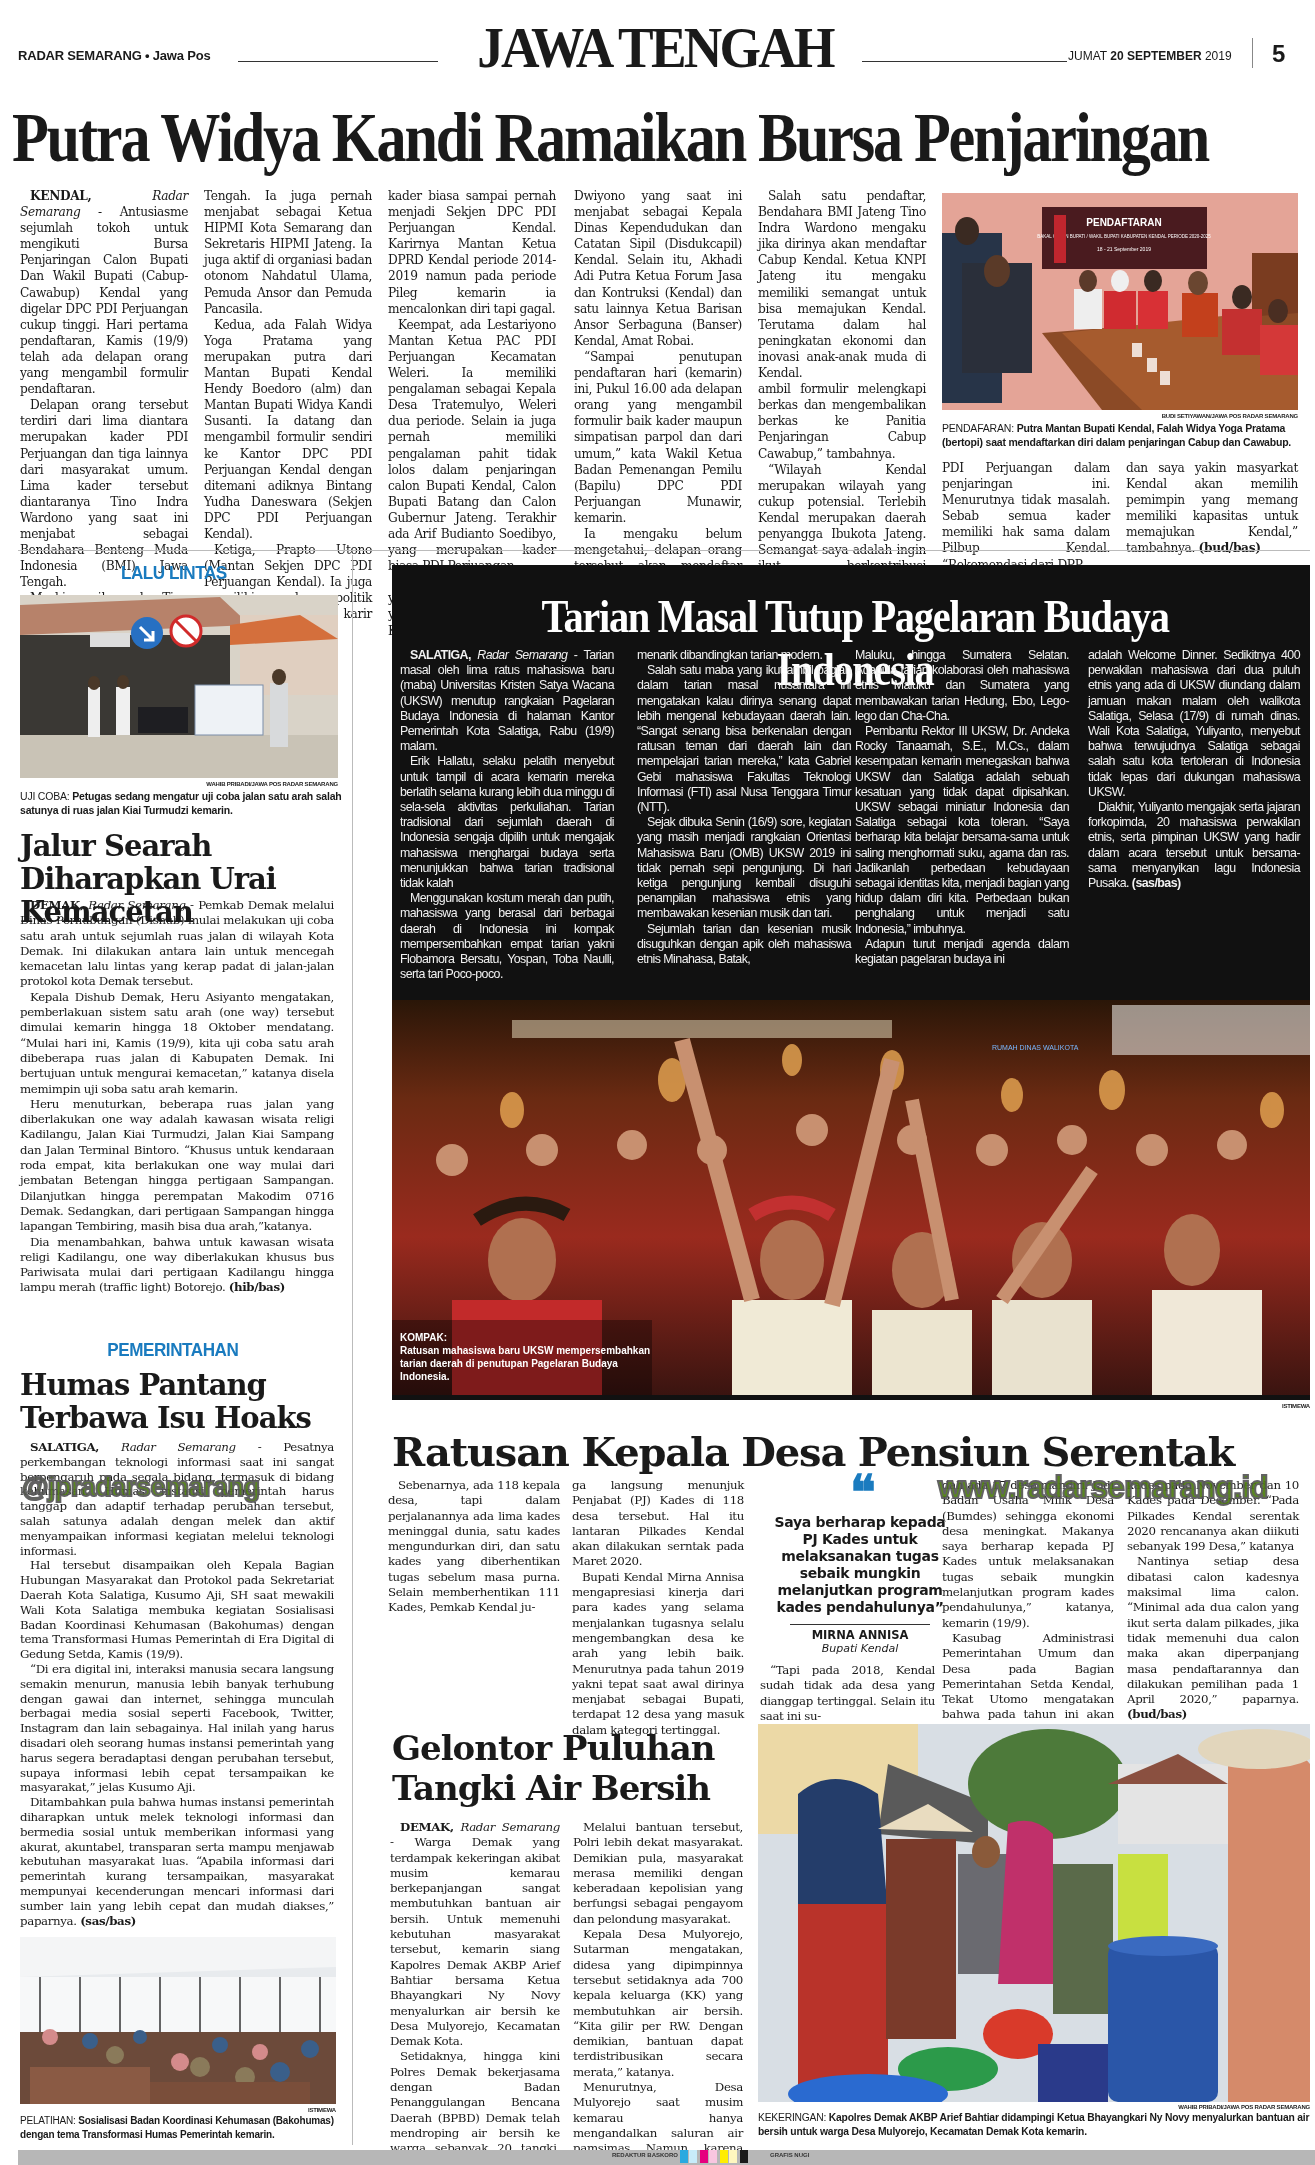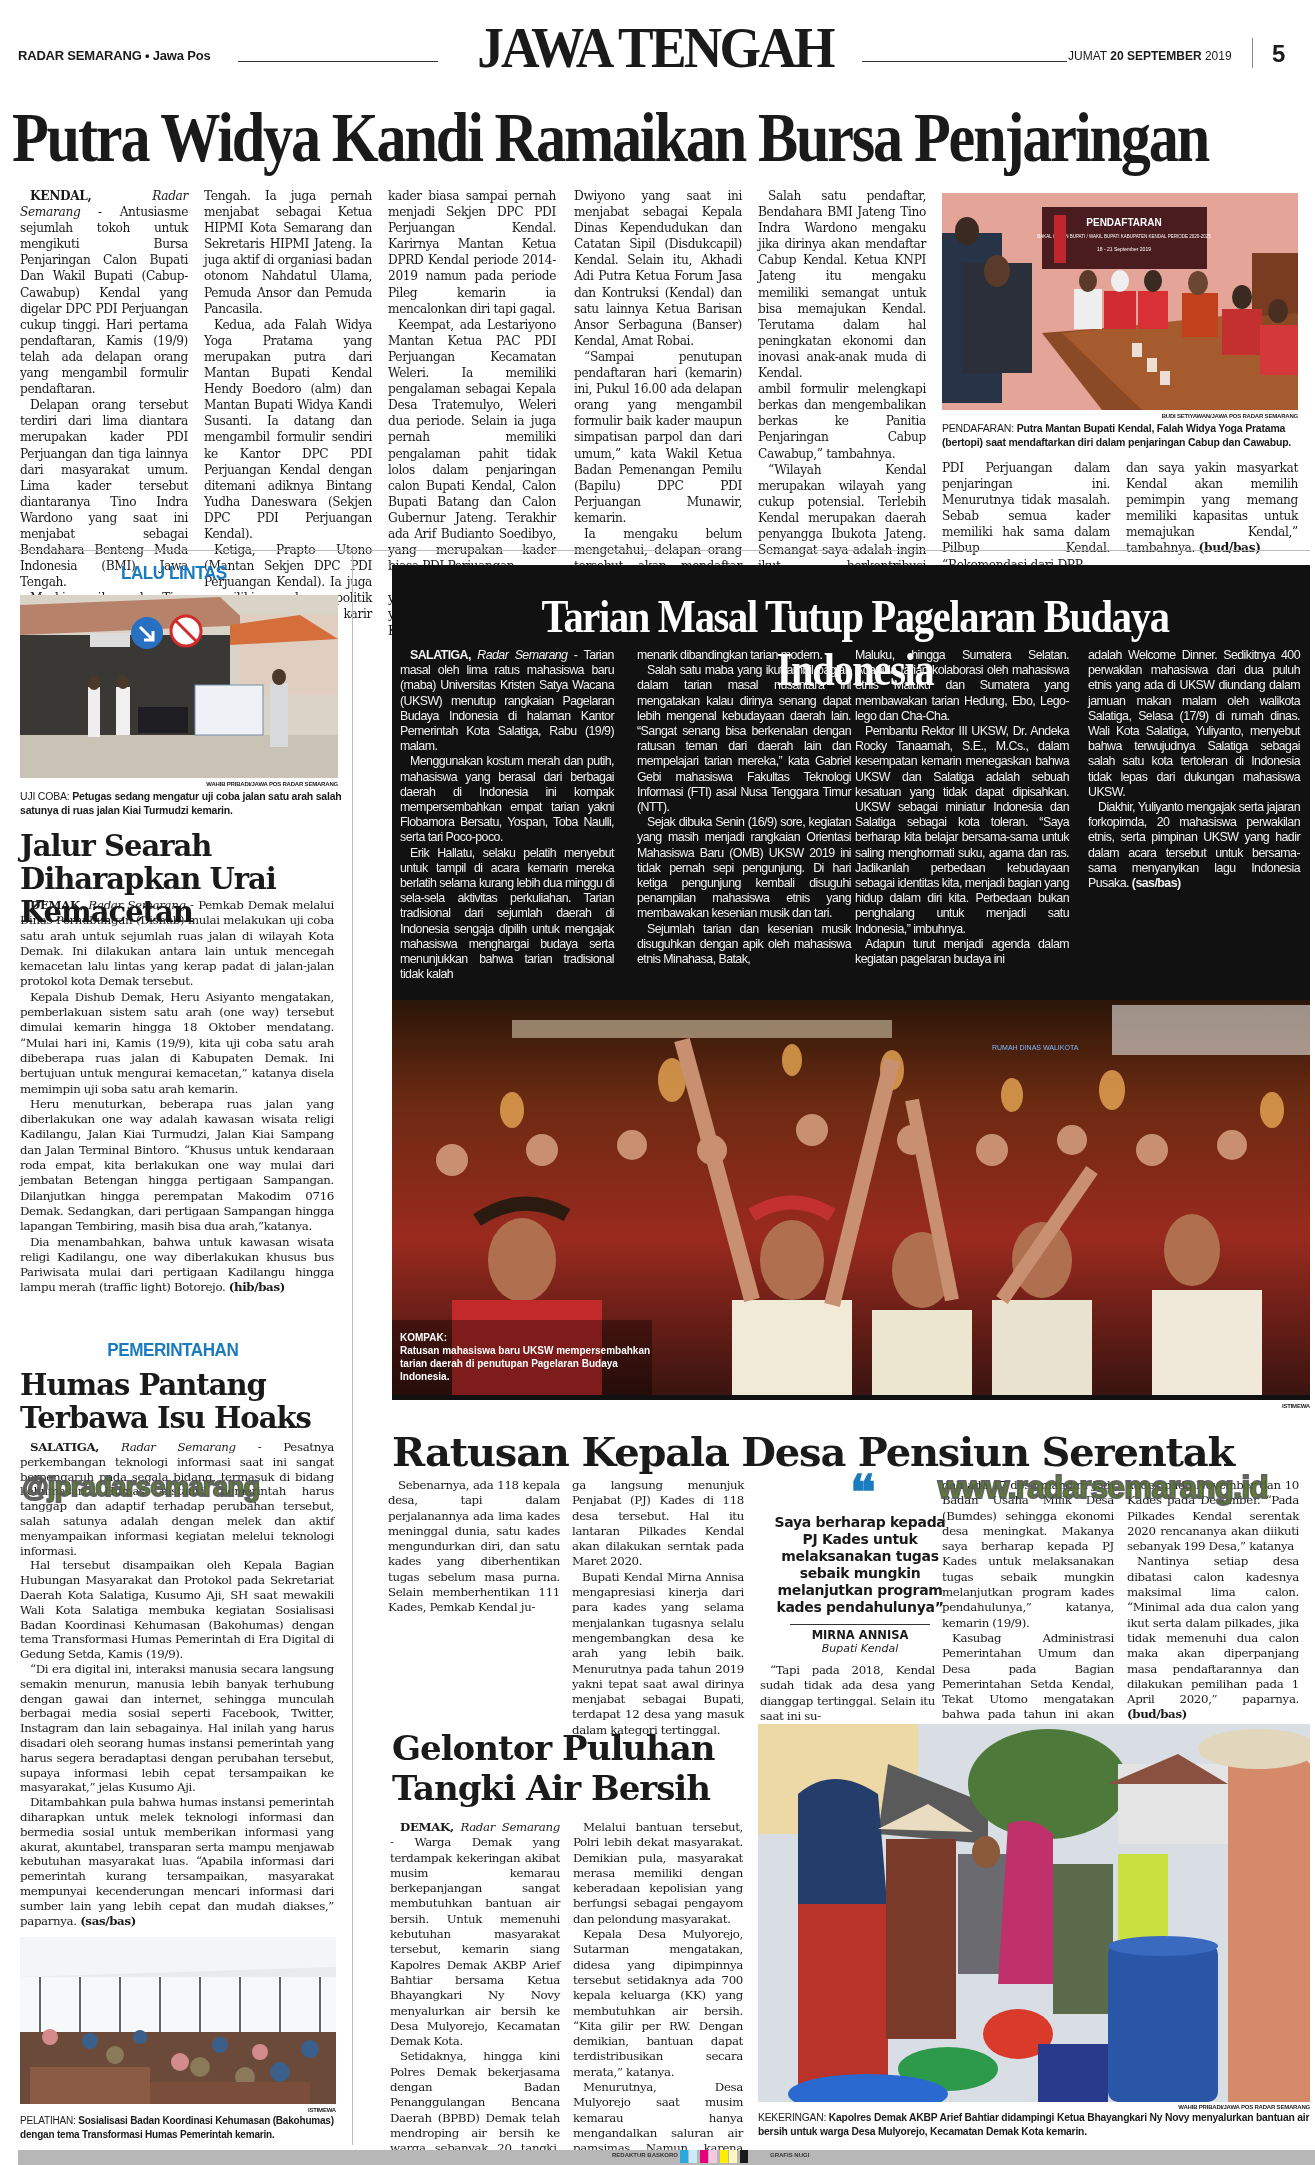--- a/index.html
+++ b/index.html
@@ -231,22 +231,22 @@
 <div class="credit" style="left:20px;top:2107px;width:316px">ISTIMEWA</div>
 <div class="caption" style="left:20px;top:2114px;width:330px;font-size:10px;line-height:13.5px">
   <b>PELATIHAN:</b>
   <span>Sosialisasi Badan Koordinasi Kehumasan (Bakohumas) dengan tema Transformasi Humas Pemerintah kemarin.</span>
 </div>
 
 <div class="abs" id="dark-block"></div>
 <div class="abs" id="dark-headline">Tarian Masal Tutup Pagelaran Budaya Indonesia</div>
 <div class="dcol" style="left:400px;top:648px;width:214px">
   <p><b>SALATIGA,</b> <i>Radar Semarang</i> <span>- Tarian masal oleh lima ratus mahasiswa baru (maba) Universitas Kristen Satya Wacana (UKSW) menutup rangkaian Pagelaran Budaya Indonesia di halaman Kantor Pemerintah Kota Salatiga, Rabu (19/9) malam.</span></p>
+  <p>Erik Hallatu, selaku pelatih menyebut untuk tampil di acara kemarin mereka berlatih selama kurang lebih dua minggu di sela-sela aktivitas perkuliahan. Tarian tradisional dari sejumlah daerah di Indonesia sengaja dipilih untuk mengajak mahasiswa menghargai budaya serta menunjukkan bahwa tarian tradisional tidak kalah</p>
   <p>Menggunakan kostum merah dan putih, mahasiswa yang berasal dari berbagai daerah di Indonesia ini kompak mempersembahkan empat tarian yakni Flobamora Bersatu, Yospan, Toba Naulli, serta tari Poco-poco.</p>
-  <p>Erik Hallatu, selaku pelatih menyebut untuk tampil di acara kemarin mereka berlatih selama kurang lebih dua minggu di sela-sela aktivitas perkuliahan. Tarian tradisional dari sejumlah daerah di Indonesia sengaja dipilih untuk mengajak mahasiswa menghargai budaya serta menunjukkan bahwa tarian tradisional tidak kalah</p>
 </div>
 <div class="dcol" style="left:637px;top:648px;width:214px">
   <p style="text-indent:0">menarik dibandingkan tarian modern.</p>
   <p>Salah satu maba yang ikut ambil bagian dalam tarian masal nusantara ini mengatakan kalau dirinya senang dapat lebih mengenal kebudayaan daerah lain. “Sangat senang bisa berkenalan dengan ratusan teman dari daerah lain dan mempelajari tarian mereka,” kata Gabriel Gebi mahasiswa Fakultas Teknologi Informasi (FTI) asal Nusa Tenggara Timur (NTT).</p>
   <p>Sejak dibuka Senin (16/9) sore, kegiatan yang masih menjadi rangkaian Orientasi Mahasiswa Baru (OMB) UKSW 2019 ini tidak pernah sepi pengunjung. Di hari ketiga pengunjung kembali disuguhi penampilan mahasiswa etnis yang membawakan kesenian musik dan tari.</p>
   <p>Sejumlah tarian dan kesenian musik disuguhkan dengan apik oleh mahasiswa etnis Minahasa, Batak,</p>
 </div>
 <div class="dcol" style="left:855px;top:648px;width:214px">
   <p style="text-indent:0">Maluku, hingga Sumatera Selatan. Adapula tarian kolaborasi oleh mahasiswa etnis Maluku dan Sumatera yang membawakan tarian Hedung, Ebo, Lego-lego dan Cha-Cha.</p>
   <p>Pembantu Rektor III UKSW, Dr. Andeka Rocky Tanaamah, S.E., M.Cs., dalam kesempatan kemarin menegaskan bahwa UKSW dan Salatiga adalah sebuah kesatuan yang tidak dapat dipisahkan. UKSW sebagai miniatur Indonesia dan Salatiga sebagai kota toleran. “Saya berharap kita belajar bersama-sama untuk saling menghormati suku, agama dan ras. Jadikanlah perbedaan kebudayaan sebagai identitas kita, menjadi bagian yang hidup dalam diri kita. Perbedaan bukan penghalang untuk menjadi satu Indonesia,” imbuhnya.</p>

